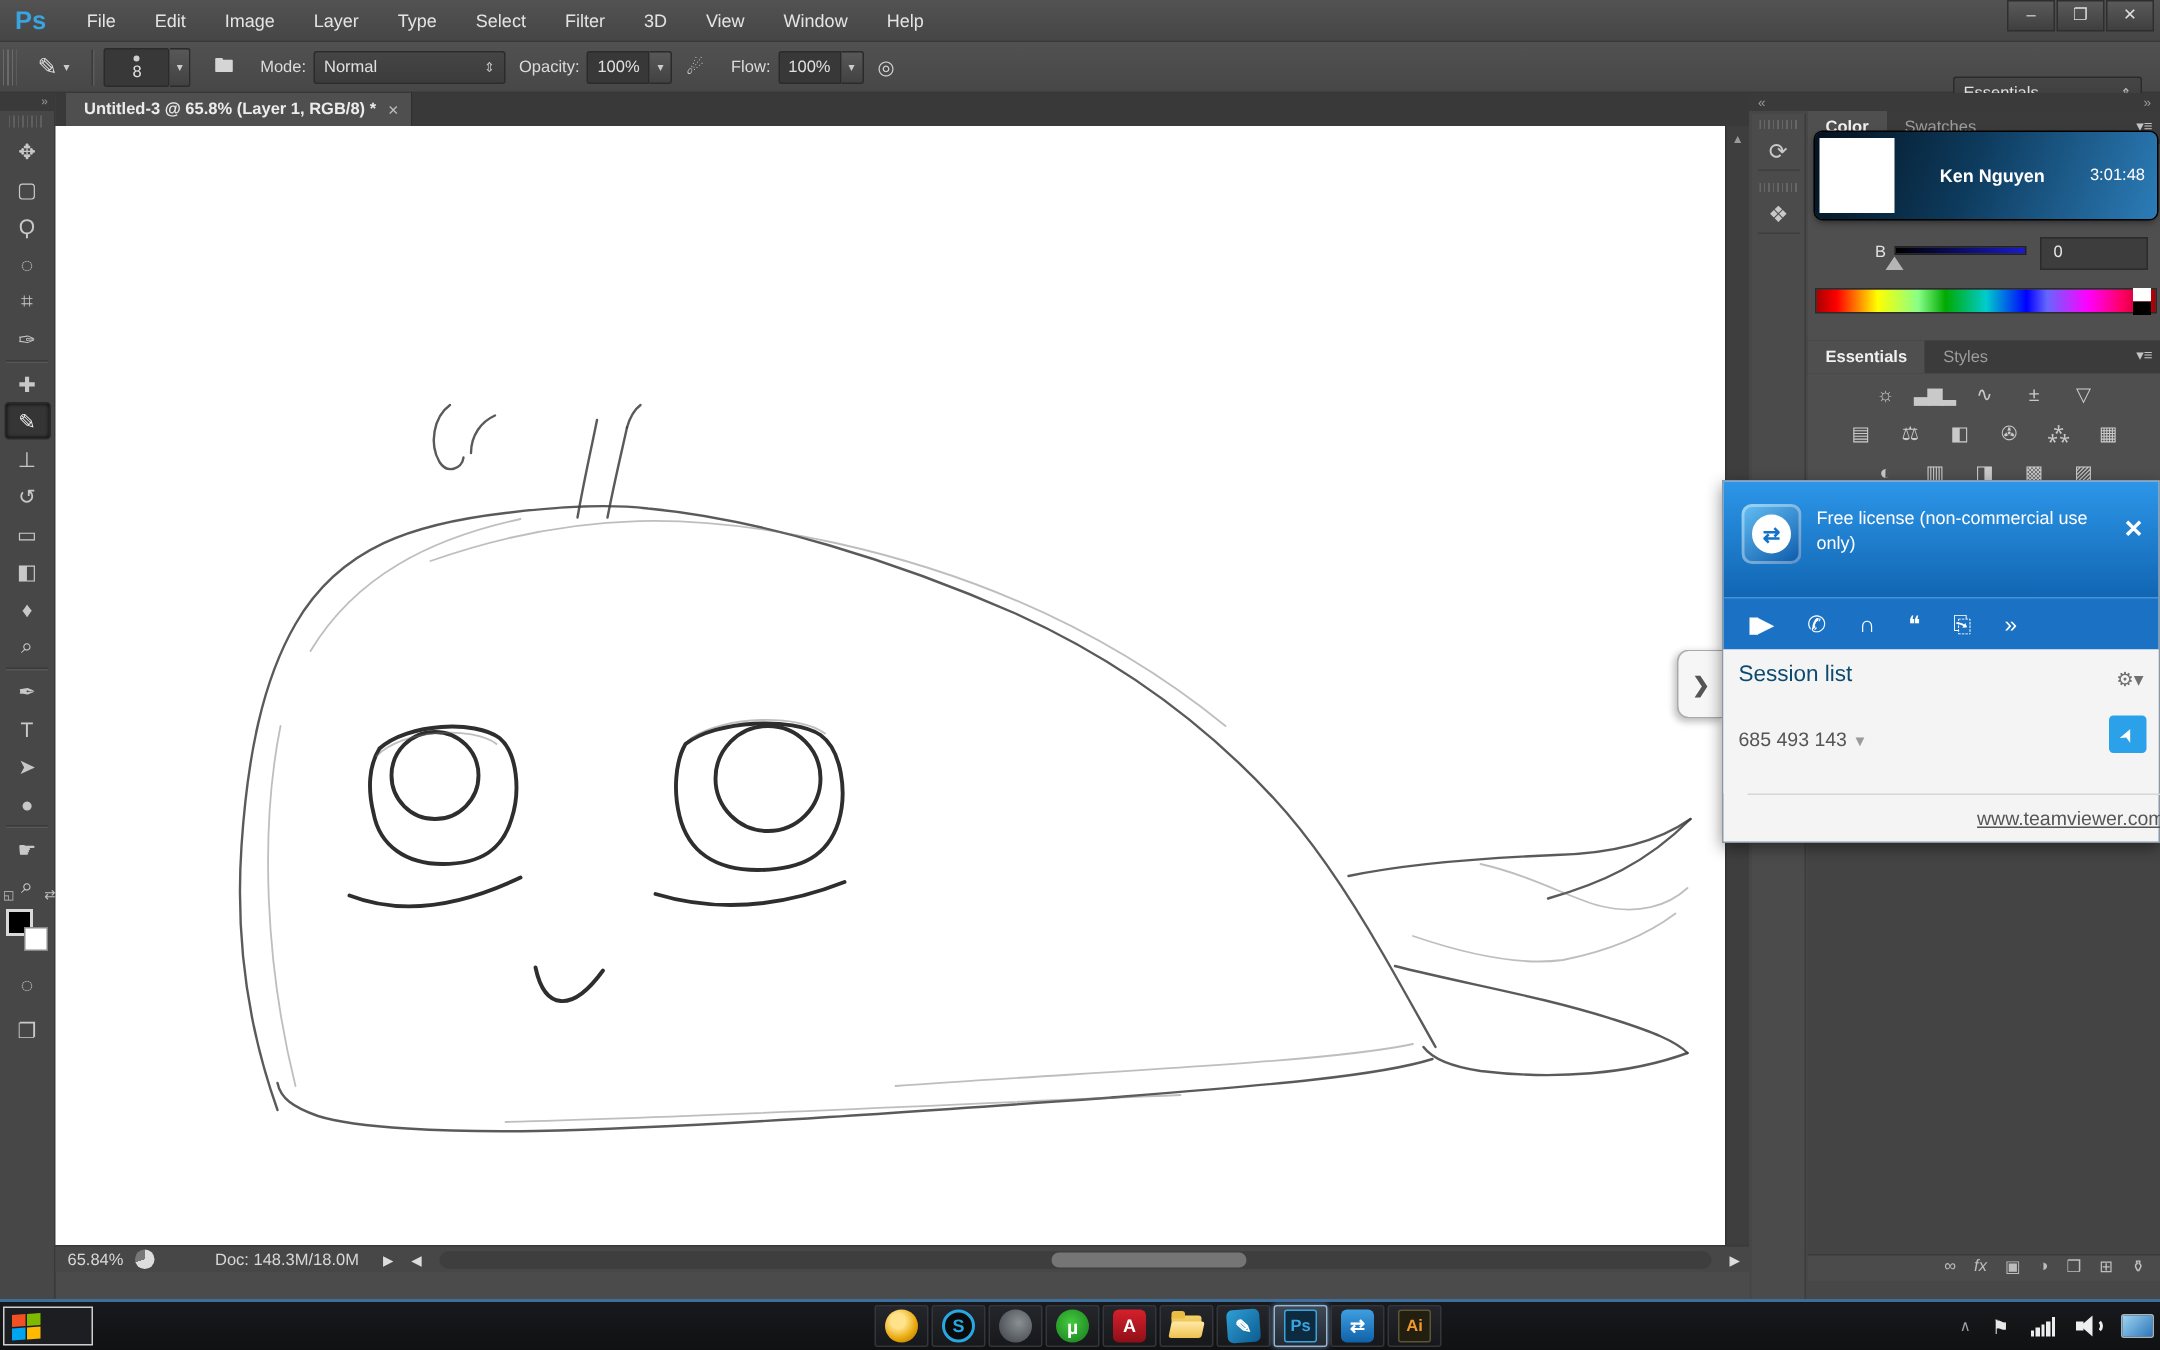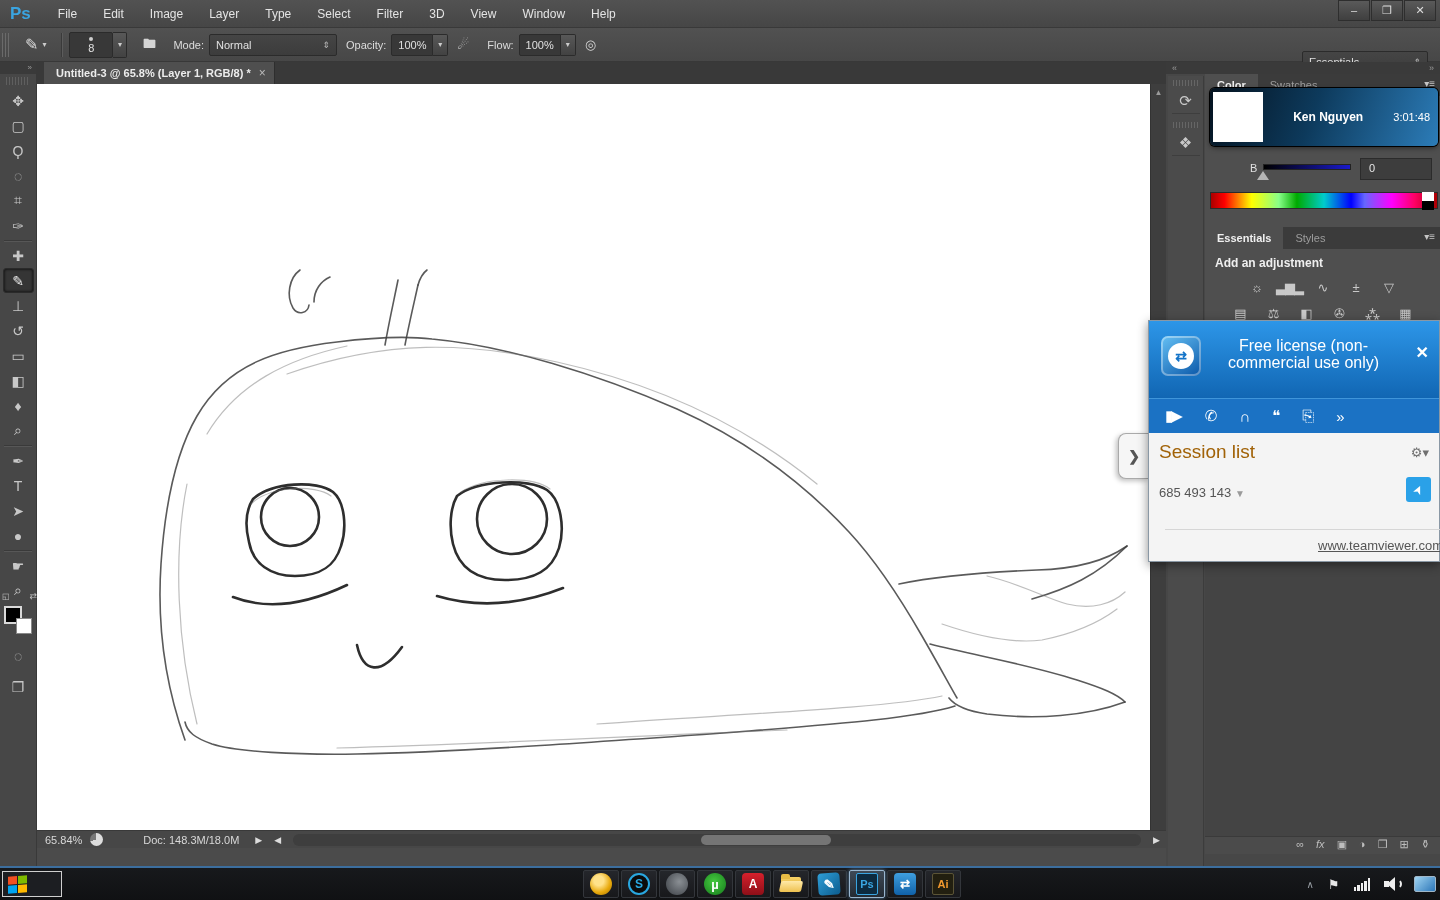--- a/index.html
+++ b/index.html
@@ -135,27 +135,27 @@
 
   
   .tvpopup { position:absolute; left:1148px; top:320px; width:292px; height:242px; background:#f4f4f4;
              border:1px solid #8a98a5; box-shadow:0 3px 10px rgba(0,0,0,.45); z-index:30; }
   .tv-head { height:77px; background:linear-gradient(#2d96e8,#1166b3); display:flex; align-items:flex-start; position:relative; }
   .tv-logo { width:40px; height:40px; margin:15px 10px 0 12px; border-radius:7px;
              background:linear-gradient(145deg,#66c1f5,#0a57a8); box-shadow:inset 0 0 0 2px rgba(255,255,255,.35);
              display:flex; align-items:center; justify-content:center; }
   .tv-logo .ball { width:26px; height:26px; border-radius:50%; background:#fff; color:#1273c8; font-size:14px;
                    display:flex; align-items:center; justify-content:center; font-weight:bold; }
-  .tv-lic { color:#fff; font-size:16px; line-height:17px; padding-top:16px; width:185px;text-align:center; }
+  .tv-lic { color:#fff; font-size:12px; line-height:17px; padding-top:16px; width:185px; }
   .tv-close { position:absolute; right:10px; top:22px; color:#fff; font-size:16px; font-weight:bold; }
   .tv-tools { height:35px; background:#1b72c4; border-top:1px solid #3f95da; display:flex; align-items:center;
               gap:24px; padding-left:16px; color:#fff; font-size:15px; }
   .tv-tools span { letter-spacing:-2px; }
   .tv-body { position:relative; height:96px; background:#f4f4f4; }
-  .tv-session-title { position:absolute; left:10px; top:8px; color:#a16207; font-size:19px; font-weight:normal; }
+  .tv-session-title { position:absolute; left:10px; top:8px; color:#0c4a6e; font-size:15px; font-weight:normal; }
   .tv-gear { position:absolute; right:10px; top:12px; color:#707070; font-size:13px; }
   .tv-id { position:absolute; left:10px; top:52px; color:#555; font-size:13px; }
   .tv-id-caret { color:#9a9a9a; font-size:10px; }
   .tv-cursor-btn { position:absolute; right:8px; top:44px; width:25px; height:25px; background:#2aa1e8;
                    border-radius:3px; display:flex; align-items:center; justify-content:center; }
   .tv-cursor-btn span { color:#fff; font-size:12px; transform:rotate(-65deg); }
   .tv-foot { position:absolute; left:16px; bottom:0; width:100%; height:32px; border-top:1px solid #d6d6d6;
              display:flex; align-items:center; justify-content:flex-end; padding-right:12px; }
   .tv-link { color:#555; font-size:13px; text-decoration:underline; }
   .tv-tab { position:absolute; left:1118px; top:433px; width:31px; height:46px; background:#f6f6f6;
@@ -408,21 +408,20 @@
           <div class="k"></div>
         </div>
       </div>
 
       <div class="ptabs">
         <div class="ptab act">Essentials</div>
         <div class="ptab">Styles</div>
         <span class="pmenu">▾≡</span>
       </div>
       <div class="adjpanel">
-        <div class="adj-head">Add an adjustment</div>
         <div class="adj-row">
           <div class="adj-ico">☼</div>
           <div class="adj-ico">▃▆▂</div>
           <div class="adj-ico">∿</div>
           <div class="adj-ico">±</div>
           <div class="adj-ico">▽</div>
         </div>
         <div class="adj-row">
           <div class="adj-ico">▤</div>
           <div class="adj-ico">⚖</div>

